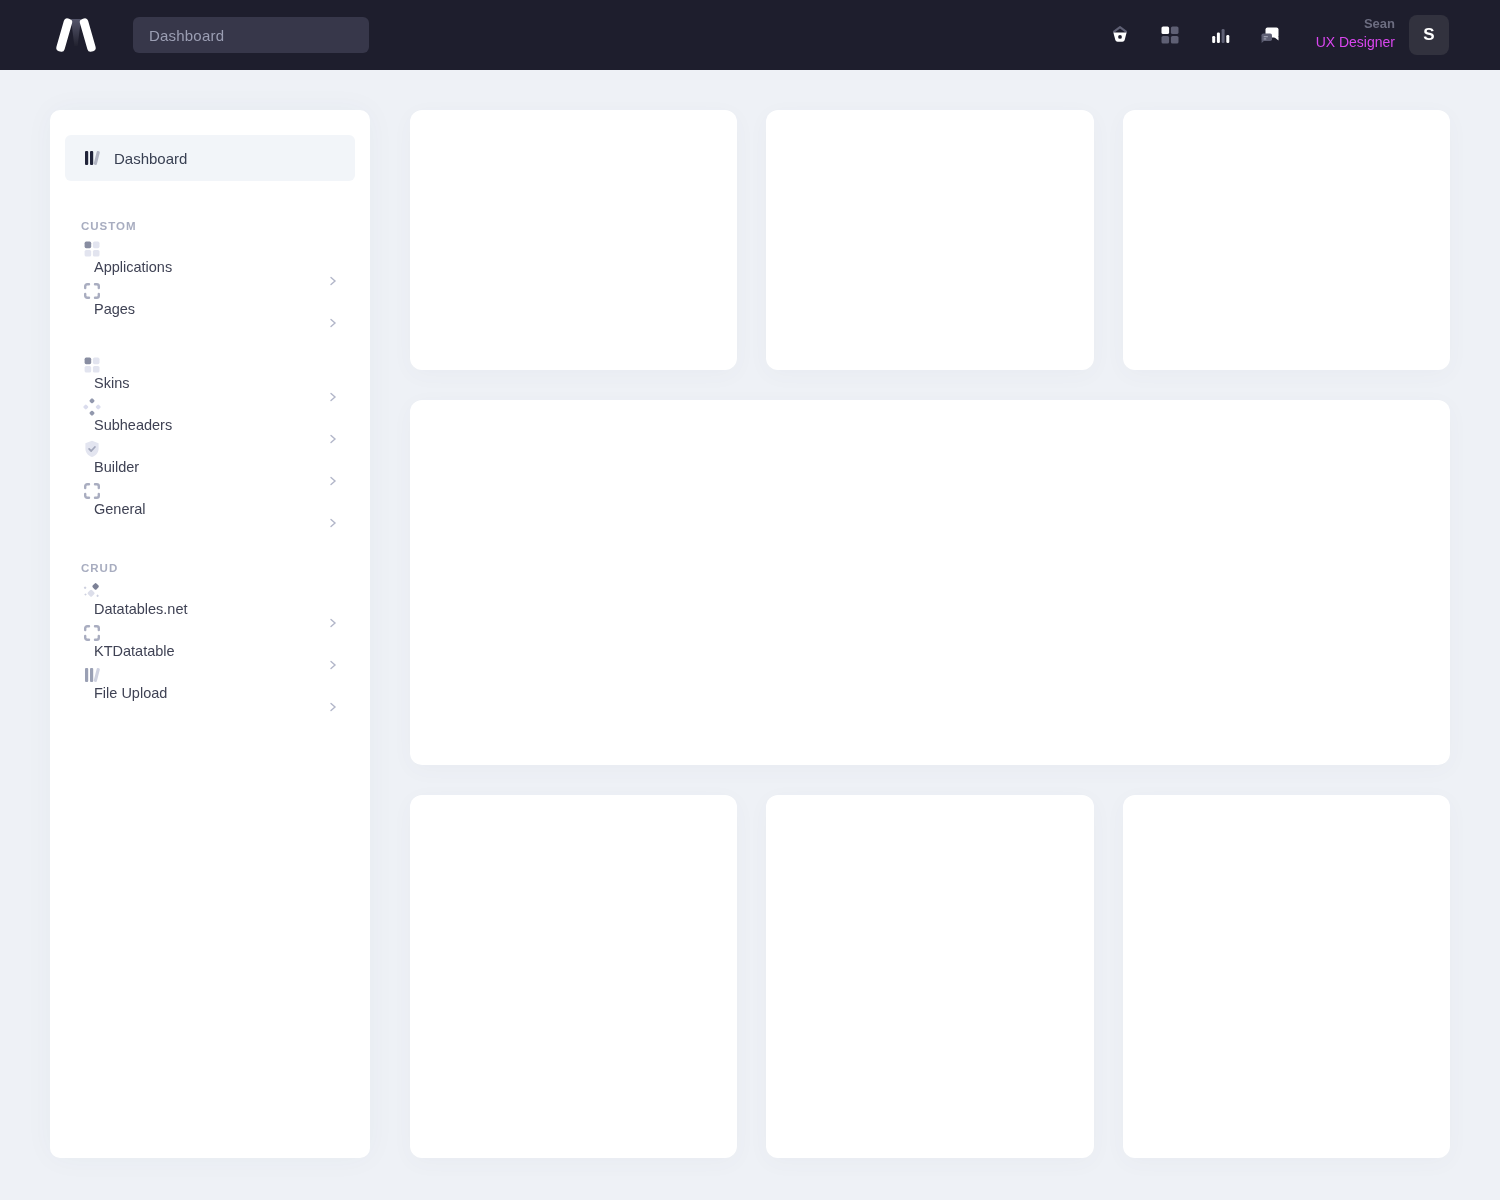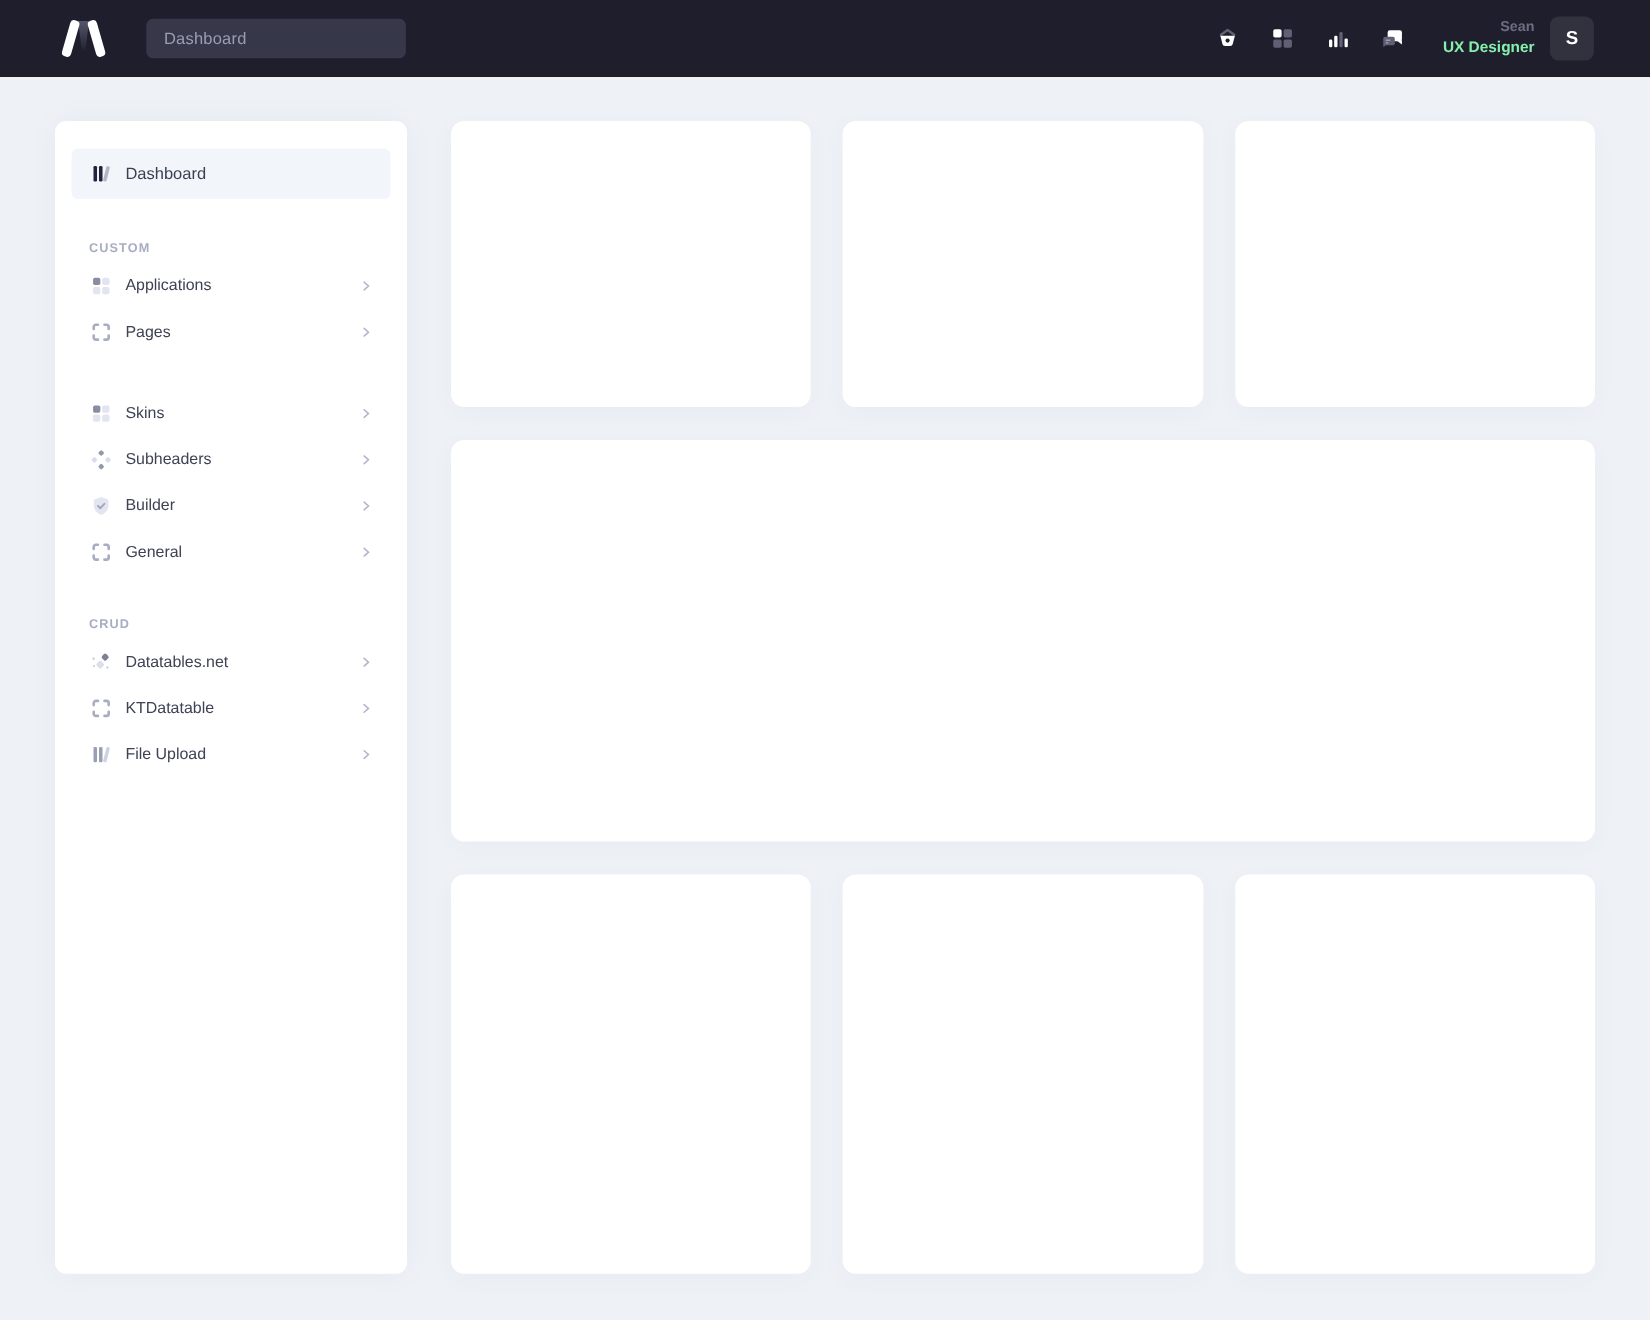--- a/index.html
+++ b/index.html
@@ -24,21 +24,21 @@
     color:#9b9eb3; font-size:15px; letter-spacing:.2px;
     cursor:pointer;
   }
   .header-right { margin-left:auto; display:flex; }
   .hicon {
     width:40px; height:40px; display:flex; align-items:center; justify-content:center;
     border-radius:8px; cursor:pointer; margin-left:10px;
   }
   .user-block { margin-left:26px; text-align:right; line-height:1.35; }
   .user-name { color:#6c6d80; font-size:13px; font-weight:700; }
-  .user-role { color:#86efac; font-size:14px; font-weight:700; }
+  .user-role { color:#d946ef; font-size:14px; font-weight:400; }
   .avatar {
     margin-left:14px; width:40px; height:40px; border-radius:8px;
     background:#32323e; color:#fff; font-size:17px; font-weight:700;
     display:flex; align-items:center; justify-content:center; cursor:pointer;
   }
 
   
   .wrapper { display:flex; padding:40px 50px 42px 50px; gap:40px; }
 
   
@@ -52,22 +52,22 @@
     height:46px; background:#f2f5f9; border-radius:6px;
     display:flex; align-items:center; padding:0 17px; cursor:pointer;
   }
   .menu-item-active .mi-label { color:#383f52; font-size:15px; font-weight:500; margin-left:12px; }
   .menu-section { margin-top:32px; }
   .section-label {
     height:26px; display:flex; align-items:center; padding:0 16px;
     color:#a8adc0; font-size:11.5px; font-weight:700; letter-spacing:1px;
   }
   .menu-item {
-    height:42px; display:flex; align-items:center; padding:0 16px 0 17px;
-    border-radius:6px; cursor:pointer;
+    height:42px; display:flex; padding:0 16px 0 17px;
+    border-radius:6px; cursor:pointer;flex-direction:column;
   }
   .menu-item .mi-label { color:#3f4254; font-size:14.5px; font-weight:500; margin-left:12px; }
   .mi-icon { width:20px; height:20px; flex:0 0 auto; display:flex; }
   .mi-arrow { margin-left:auto; width:12px; height:12px; display:flex; }
 
   
   .content { flex:1; min-width:0; }
   .cards-row { display:grid; grid-template-columns:repeat(3,1fr); gap:29px; }
   .card {
     background:#ffffff; border-radius:12px;

